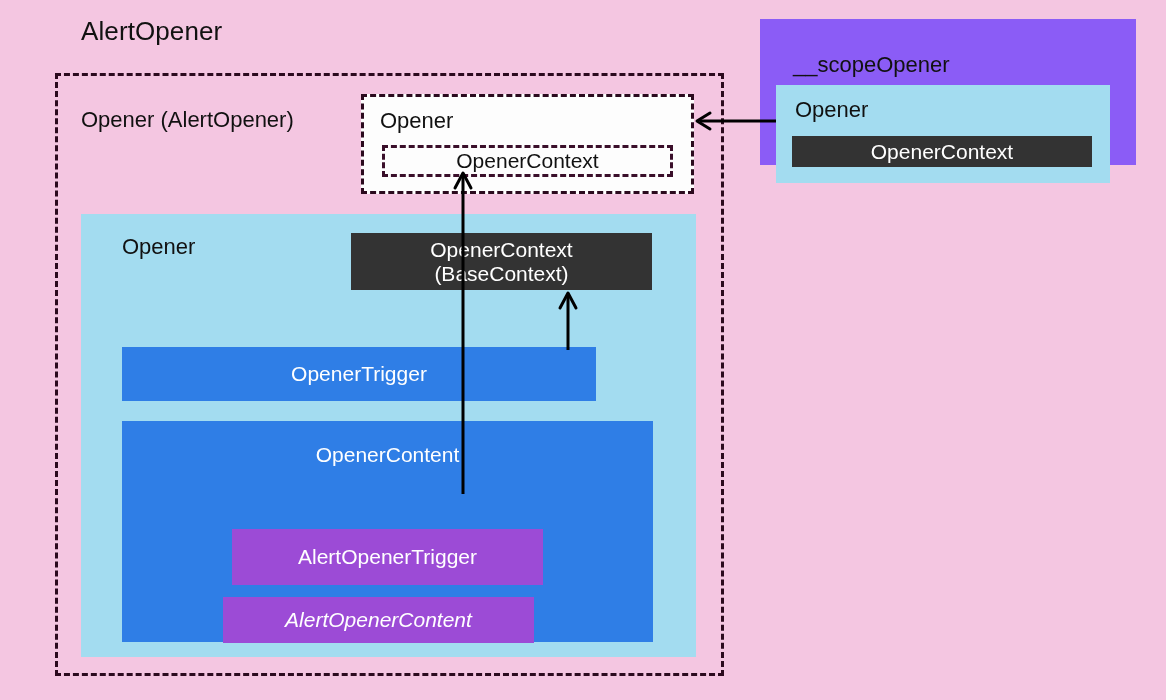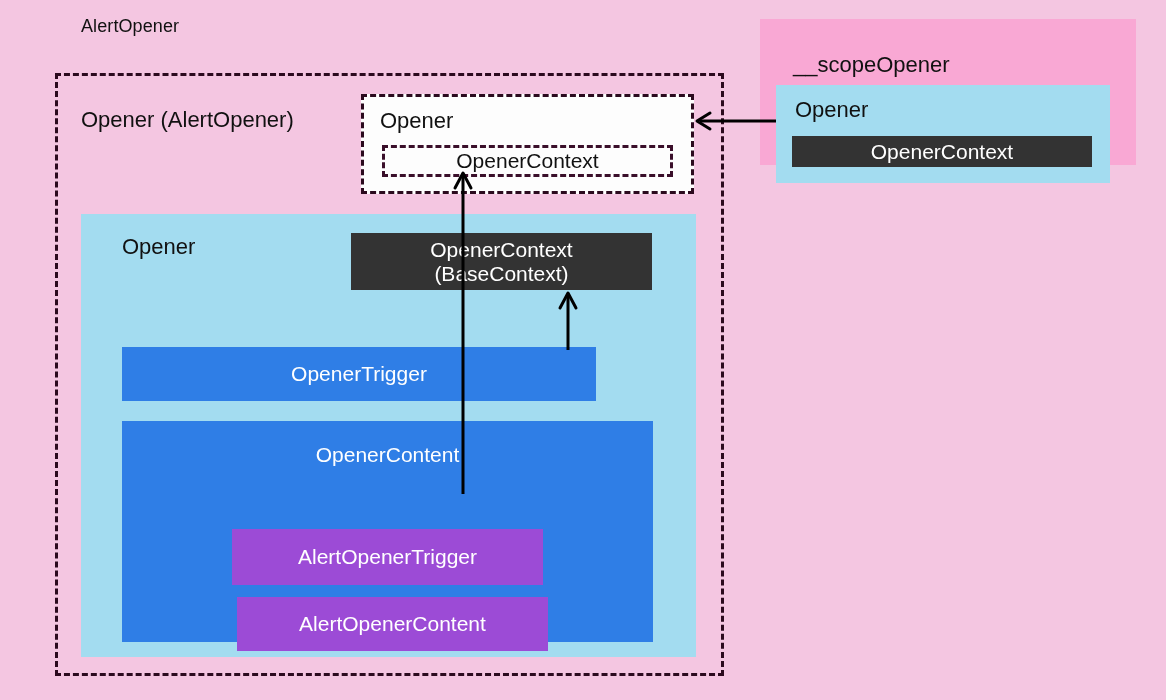--- a/index.html
+++ b/index.html
@@ -17,21 +17,21 @@
     position: relative;
     width: 1166px;
     height: 700px;
     background: #f4c6e1;
   }
   .abs { position: absolute; box-sizing: border-box; }
 
   
   .title-alertopener {
     left: 81px; top: 16px;
-    font-size: 18px;
+    font-size: 26px;
     color: #111111;
     letter-spacing: 0.1px;
     white-space: nowrap;
   }
 
   
   .outer-dashed {
     left: 55px; top: 73px;
     width: 669px; height: 603px;
     border: 3px dashed #2b0a1e;
@@ -136,29 +136,29 @@
     display: flex;
     align-items: center;
     justify-content: center;
     margin-top: 35px;
   }
   .alert-trigger {
     left: 110px; top: 73px;
     width: 311px; height: 56px;
   }
   .alert-content {
-    left: 115px; top: 141px;
-    width: 311px; height: 54px;
+    left: 101px; top: 141px;
+    width: 311px; height: 46px; font-style: italic;
   }
 
   
   .scope-panel {
     left: 760px; top: 19px;
     width: 376px; height: 146px;
-    background: #f9a8d4;
+    background: #8b5cf6;
   }
   .scope-panel .scope-title {
     left: 33px; top: 33px;
     font-size: 22px;
     color: #111111;
     white-space: nowrap;
   }
   .scope-cyan {
     left: 16px; top: 66px;
     width: 334px; height: 98px;

